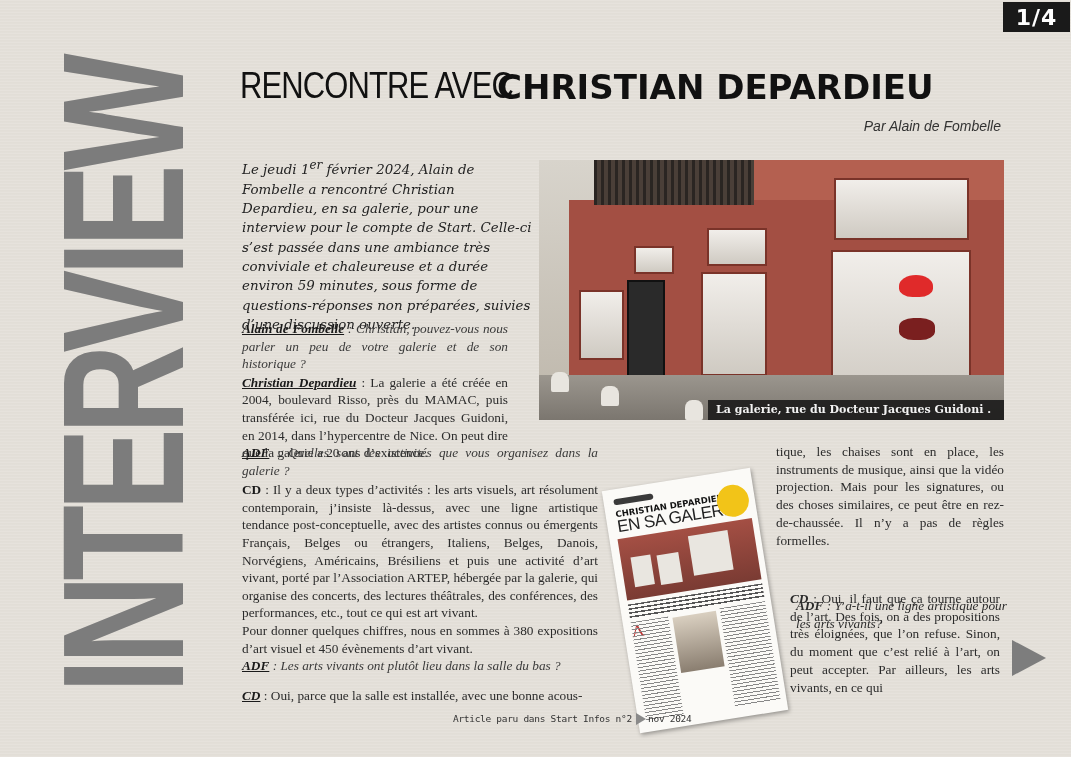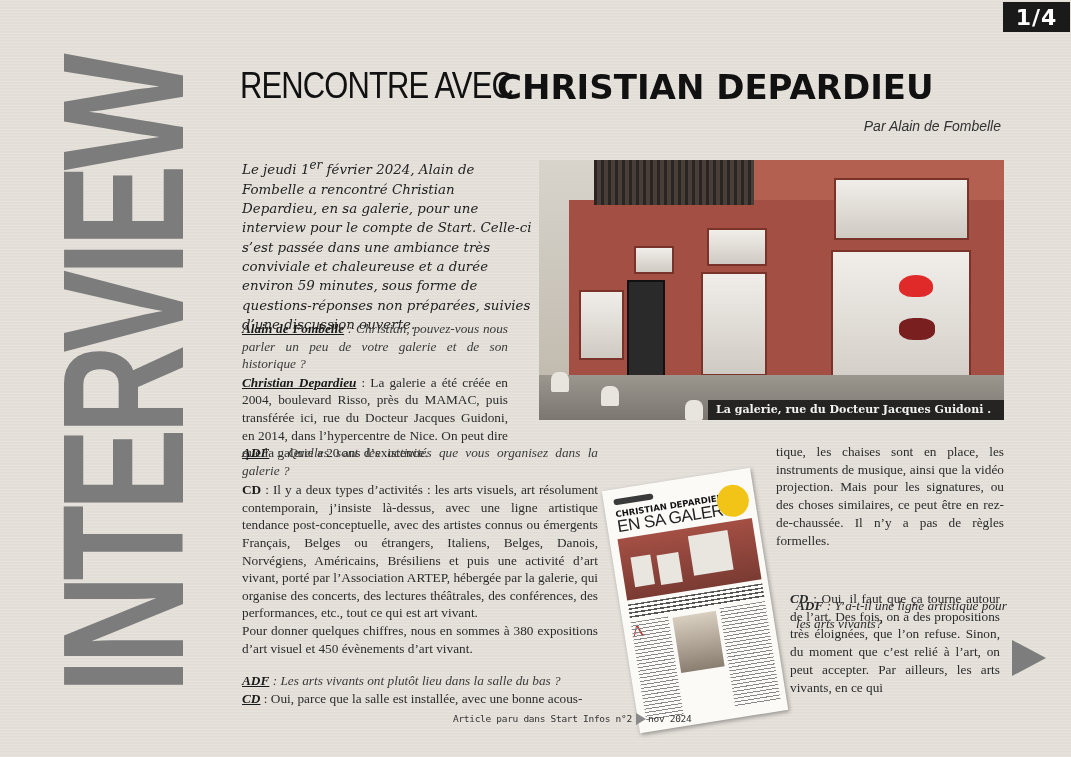--- a/index.html
+++ b/index.html
@@ -121,22 +121,22 @@
 
 <div class="qa" style="left:242px; top:320px; width:266px;">
   <p><span class="spk">Alain de Fombelle</span><span class="q"> : </span><span class="q">Christian, pouvez-vous nous parler un peu de votre galerie et de son historique ?</span></p>
   <p style="margin-top:1px;"><span class="spk">Christian Depardieu</span><span> : </span><span>La galerie a été créée en 2004, boulevard Risso, près du MAMAC, puis transférée ici, rue du Docteur Jacques Guidoni, en 2014, dans l’hypercentre de Nice. On peut dire que la galerie a 20 ans d’existence.</span></p>
 </div>
 
 <div class="qa" style="left:242px; top:444px; width:356px;">
   <p><span class="spk">ADF</span><span class="q"> : </span><span class="q">Quelles sont les activités que vous organisez dans la galerie ?</span></p>
   <p style="margin-top:2px;"><span class="spk-n">CD</span><span> : </span><span>Il y a deux types d’activités : les arts visuels, art résolument contemporain, j’insiste là-dessus, avec une ligne artistique tendance post-conceptuelle, avec des artistes connus ou émergents Français, Belges ou étrangers, Italiens, Belges, Danois, Norvégiens, Américains, Brésiliens et puis une activité d’art vivant, porté par l’Association ARTEP, hébergée par la galerie, qui organise des concerts, des lectures théâtrales, des conférences, des performances, etc., tout ce qui est art vivant.</span></p>
   <p>Pour donner quelques chiffres, nous en sommes à 380 expositions d’art visuel et 450 évènements d’art vivant.</p>
-  <p style="margin-top:15px;"><span class="spk">ADF</span><span class="q"> : </span><span class="q">Les arts vivants ont plutôt lieu dans la salle du bas ?</span></p>
-  <p style="margin-top:0;"><span class="spk">CD</span><span> : </span><span>Oui, parce que la salle est installée, avec une bonne acous-</span></p>
+  <p style=""><span class="spk">ADF</span><span class="q"> : </span><span class="q">Les arts vivants ont plutôt lieu dans la salle du bas ?</span></p>
+  <p style="margin-top:12px;"><span class="spk">CD</span><span> : </span><span>Oui, parce que la salle est installée, avec une bonne acous-</span></p>
 </div>
 
 <div class="photo">
   <div class="sky"></div>
   <div class="facade"></div>
   <div class="balcony"></div>
   <div class="win" style="left:295px; top:18px; width:135px; height:62px;"></div>
   <div class="win" style="left:168px; top:68px; width:60px; height:38px;"></div>
   <div class="win" style="left:95px; top:86px; width:40px; height:28px;"></div>
   <div class="win" style="left:40px; top:130px; width:45px; height:70px;"></div>

